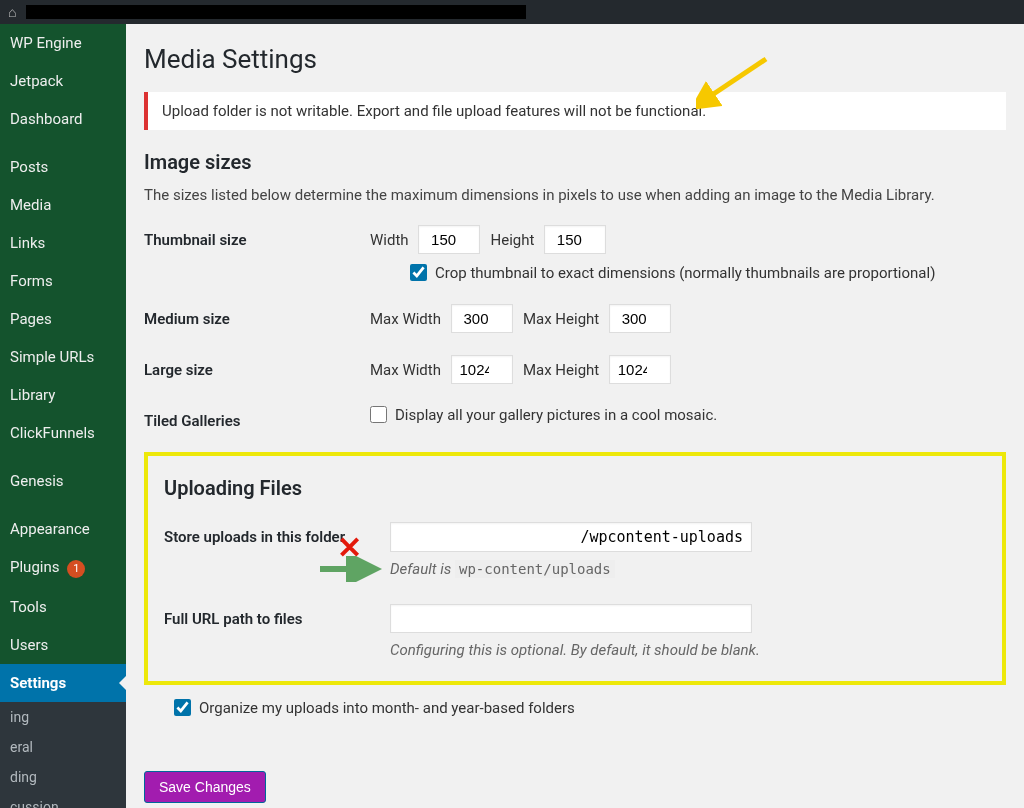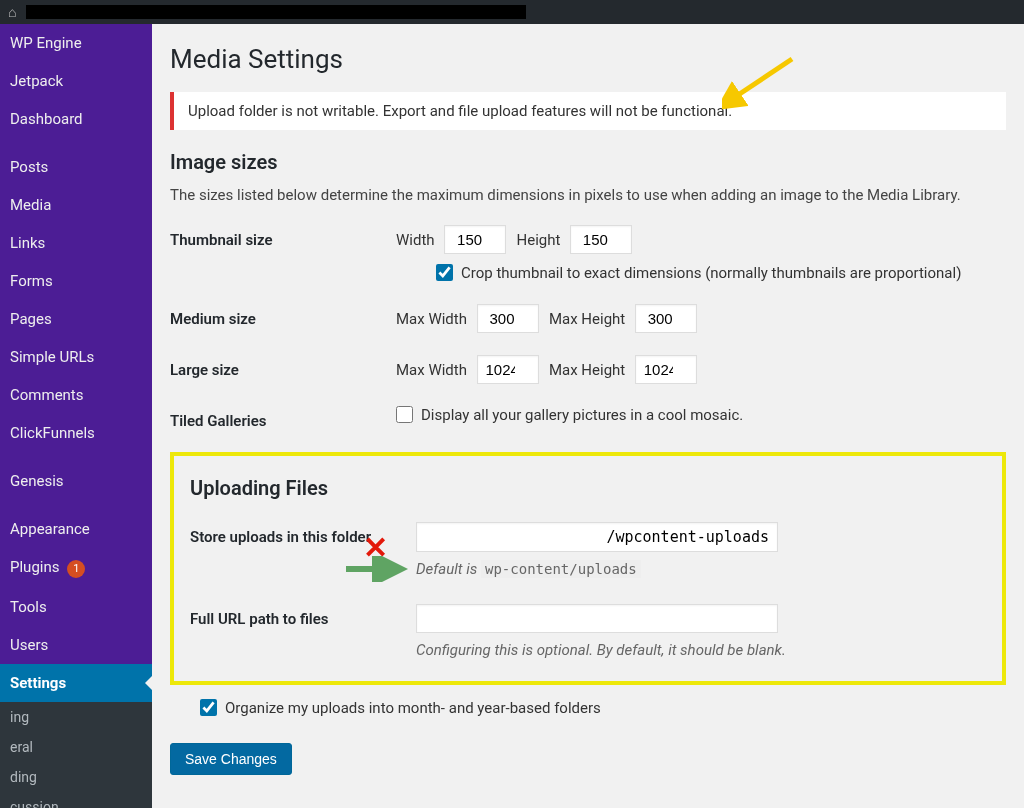--- a/index.html
+++ b/index.html
@@ -1,21 +1,21 @@
 <!DOCTYPE html>
 <html><head>
   <meta charset="utf-8">
   <style>
     * { margin: 0; padding: 0; box-sizing: border-box; }
     body { font-family: -apple-system, BlinkMacSystemFont, "Segoe UI", Roboto, sans-serif; font-size: 14px; color: #333; background: #f1f1f1; width: 1024px; height: 808px; overflow: hidden; }
     .topbar { height: 24px; background: #24292e; display: flex; align-items: center; padding: 0 8px; }
     .topbar .home { color: #bbb; font-size: 14px; }
     .topbar .blackbar { height: 14px; width: 500px; background: #000; margin-left: 10px; }
     .container { display: flex; height: 784px; }
-    .sidebar { width: 152px; background: #4c1d95; color: #eee; font-size: 15px; overflow: hidden; }
+    .sidebar { width: 126px; background: #14532d; color: #eee; font-size: 15px; overflow: hidden; }
     .sidebar .item { padding: 10px 10px; cursor: pointer; position: relative; }
     .sidebar .item.active { background: #0073aa; color: #fff; font-weight: 700; }
     .sidebar .item.active::after { content: ""; position: absolute; right: -1px; top: 50%; transform: translateY(-50%); border: 8px solid transparent; border-right-color: #f1f1f1; }
     .sidebar .sub { padding: 7px 10px; color: #b2b9be; font-size: 14px; background: #2e363c; cursor: pointer; }
     .sidebar .badge { display: inline-block; background: #d54e21; color: #fff; border-radius: 50%; width: 18px; height: 18px; line-height: 18px; text-align: center; font-size: 11px; margin-left: 4px; }
     .main { flex: 1; background: #f1f1f1; padding: 10px 18px; position: relative; overflow: hidden; }
     h1 { font-size: 26px; font-weight: 400; color: #23282d; margin: 10px 0 18px 0; }
     .notice { background: #fff; border-left: 4px solid #dc3232; padding: 10px 14px; margin-bottom: 20px; font-size: 15px; }
     h2 { font-size: 20px; font-weight: 600; color: #23282d; margin: 10px 0 10px 0; }
     .desc { font-size: 15px; color: #444; margin-bottom: 18px; line-height: 1.5; }
@@ -25,21 +25,21 @@
     .inline-label { font-size: 15px; color: #333; margin-right: 6px; }
     input[type=text], input[type=number] { border: 1px solid #ddd; background: #fff; padding: 5px 8px; font-size: 15px; width: 62px; box-shadow: inset 0 1px 2px rgba(0,0,0,.05); text-align: right; }
     input.wide { width: 362px; }
     .check-row { margin-top: 10px; display: flex; align-items: center; padding-left: 40px; }
     .check-row input { margin-right: 8px; }
     .check-row label, .check-label { font-size: 15px; color: #333; }
     .highlight-box { border: 4px solid #ede80a; padding: 10px 16px 16px 16px; margin-top: 2px; }
     .hint { font-style: italic; color: #666; font-size: 15px; margin-top: 8px; }
     code { font-family: Menlo, monospace; background: #eee; padding: 1px 4px; font-style: normal; font-size: 14px; }
     .org-row { margin: 14px 0 26px 30px; display: flex; align-items: center; }
-    .btn { background: #0369a1; border: 1px solid #006799; color: #fff; padding: 7px 14px; font-size: 14px; border-radius: 3px; cursor: pointer; }
+    .btn { background: #a21caf; border: 1px solid #006799; color: #fff; padding: 7px 14px; font-size: 14px; border-radius: 3px; cursor: pointer; margin-top: 28px; }
     .arrow-yellow { position: absolute; left: 570px; top: 30px; }
     .x-mark { color: #e3190b; font-size: 30px; font-weight: bold; position: relative; top: 2px; margin-left: -8px; margin-right: 4px; }
     input[type=checkbox] { width: 17px; height: 17px; accent-color: #0073aa; }
   </style>
 </head>
 <body>
 
 <div class="topbar">
   <span class="home">⌂</span>
   <div class="blackbar"></div>
@@ -50,21 +50,21 @@
     <div class="item">WP Engine</div>
     <div class="item">Jetpack</div>
     <div class="item">Dashboard</div>
     <div style="height:10px"></div>
     <div class="item">Posts</div>
     <div class="item">Media</div>
     <div class="item">Links</div>
     <div class="item">Forms</div>
     <div class="item">Pages</div>
     <div class="item">Simple URLs</div>
-    <div class="item">Comments</div>
+    <div class="item">Library</div>
     <div class="item">ClickFunnels</div>
     <div style="height:10px"></div>
     <div class="item">Genesis</div>
     <div style="height:10px"></div>
     <div class="item">Appearance</div>
     <div class="item">
       <span>Plugins</span>
       <span class="badge">1</span>
     </div>
     <div class="item">Tools</div>

